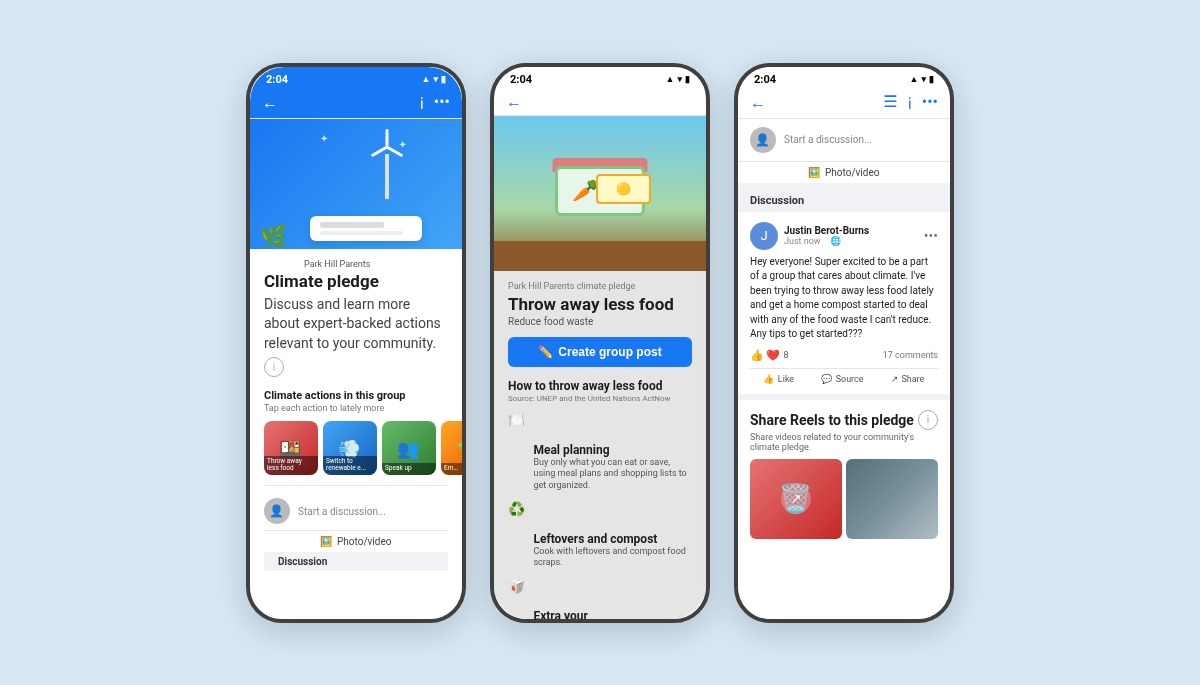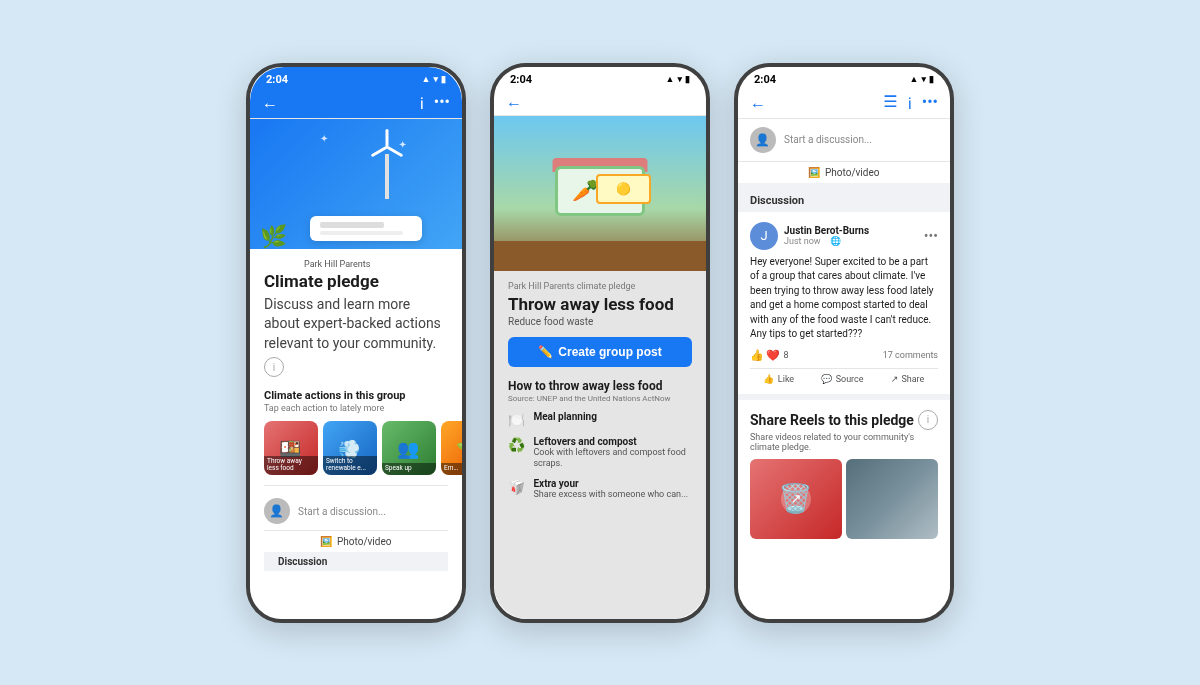--- a/index.html
+++ b/index.html
@@ -386,23 +386,24 @@
       margin-bottom: 8px;
       align-items: flex-start;
     }
     .how-to-icon {
       font-size: 14px;
       flex-shrink: 0;
       margin-top: 1px;
     }
     .how-to-item-content {}
     .how-to-item-title {
-      font-size: 10px;
+      font-size: 12px;
       font-weight: 700;
       color: #1c1c1c;
+      margin-top: 32px;
     }
     .how-to-item-desc {
       font-size: 9px;
       color: #555;
       line-height: 1.3;
     }
 
     
     .phone3-content {
       flex: 1;
@@ -672,20 +673,21 @@
         <button class="create-post-btn">
           <span>✏️</span>
           <span>Create group post</span>
         </button>
         <div class="how-to-title">How to throw away less food</div>
         <div class="how-to-source">Source: UNEP and the United Nations ActNow</div>
         <div class="how-to-item">
           <div class="how-to-icon">🍽️</div>
           <div class="how-to-item-content">
             <div class="how-to-item-title">Meal planning</div>
+            <div class="how-to-item-desc">Buy only what you can eat or save, using meal plans and shopping lists to get organized.</div>
           </div>
         </div>
         <div class="how-to-item">
           <div class="how-to-icon">♻️</div>
           <div class="how-to-item-content">
             <div class="how-to-item-title">Leftovers and compost</div>
             <div class="how-to-item-desc">Cook with leftovers and compost food scraps.</div>
           </div>
         </div>
         <div class="how-to-item">

